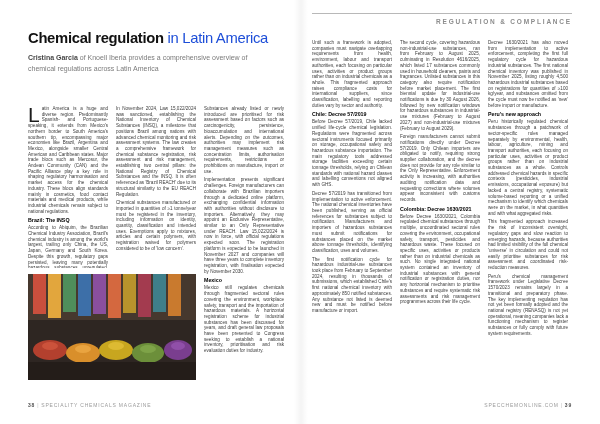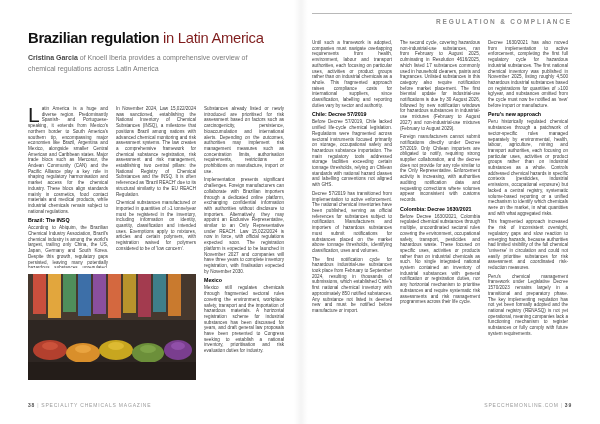--- a/index.html
+++ b/index.html
@@ -8,21 +8,21 @@
   .spread { position:relative; width:600px; height:424px; background:#ffffff; overflow:hidden; }
   .gutter { position:absolute; left:294px; top:0; width:14px; height:100%;
             background:linear-gradient(90deg, rgba(0,0,0,0) 0%, rgba(0,0,0,0.045) 50%, rgba(0,0,0,0) 100%); }
 
   .section-header { position:absolute; top:13px; left:312px; width:260px;
                     border-top:1px solid #b8b8b8; padding-top:4px; text-align:right;
                     font-size:6.5px; font-weight:bold; letter-spacing:1.8px; color:#8c8c8c; }
 
   .title-block { position:absolute; top:30px; left:28px; width:268px; }
   h1 { font-size:14.8px; letter-spacing:-0.3px; color:#111; font-weight:800; white-space:nowrap; }
-  h1 .light { font-weight:300; color:#7f1d1d; }
+  h1 .light { font-weight:300; color:#1d4ed8; }
   .byline { margin-top:7px; font-size:7px; line-height:1.5; color:#7a7a7a; width:234px; }
   .byline b { color:#474747; }
 
   .cols { position:absolute; display:flex; gap:8px; }
   .left-cols { left:28px; top:106px; }
   .right-cols { left:312px; top:40px; }
   .col { width:80px; overflow:hidden; }
   .col.c1, .col.c2 { height:162px; }
   .col.c3 { height:280px; }
   .right-cols .col { height:346px; }
@@ -43,21 +43,21 @@
 </head>
 <body>
 
 <div class="spread">
 
   <div class="gutter"></div>
 
   <div class="section-header">REGULATION &amp; COMPLIANCE</div>
 
   <div class="title-block">
-    <h1><span>Brazilian regulation</span><span class="light"> in Latin America</span></h1>
+    <h1><span>Chemical regulation</span><span class="light"> in Latin America</span></h1>
     <div class="byline"><b>Cristina Garcia</b><span> of Knoell Iberia provides a comprehensive overview of chemical regulations across Latin America</span></div>
   </div>
 
   <div class="cols left-cols">
     <div class="col c1">
       <p class="p"><span class="dropcap">L</span><span>atin America is a huge and diverse region. Predominantly Spanish- and Portuguese-speaking, it extends from Mexico's northern border to South America's southern tip, encompassing major economies like Brazil, Argentina and Mexico, alongside smaller Central American and Caribbean states. Major trade blocs such as Mercosur, the Andean Community (CAN) and the Pacific Alliance play a key role in shaping regulatory harmonisation and market access for the chemical industry. These blocs align standards mainly in cosmetics, food contact materials and medical products, while industrial chemicals remain subject to national regulations.</span></p>
       <div class="h">Brazil: The INSQ</div>
       <p class="p">According to Abiquim, the Brazilian Chemical Industry Association, Brazil's chemical industry is among the world's largest, trailing only China, the US, Japan, Germany and South Korea. Despite this growth, regulatory gaps persisted, leaving many potentially hazardous substances unregulated. Historically, Brazil regulated chemicals solely through sector-specific legislation covering pharmaceuticals, cosmetics, pesticides and sanitising products, with additional controlled substance lists maintained by federal police and military authorities.</p>
     </div>
     <div class="col c2">

